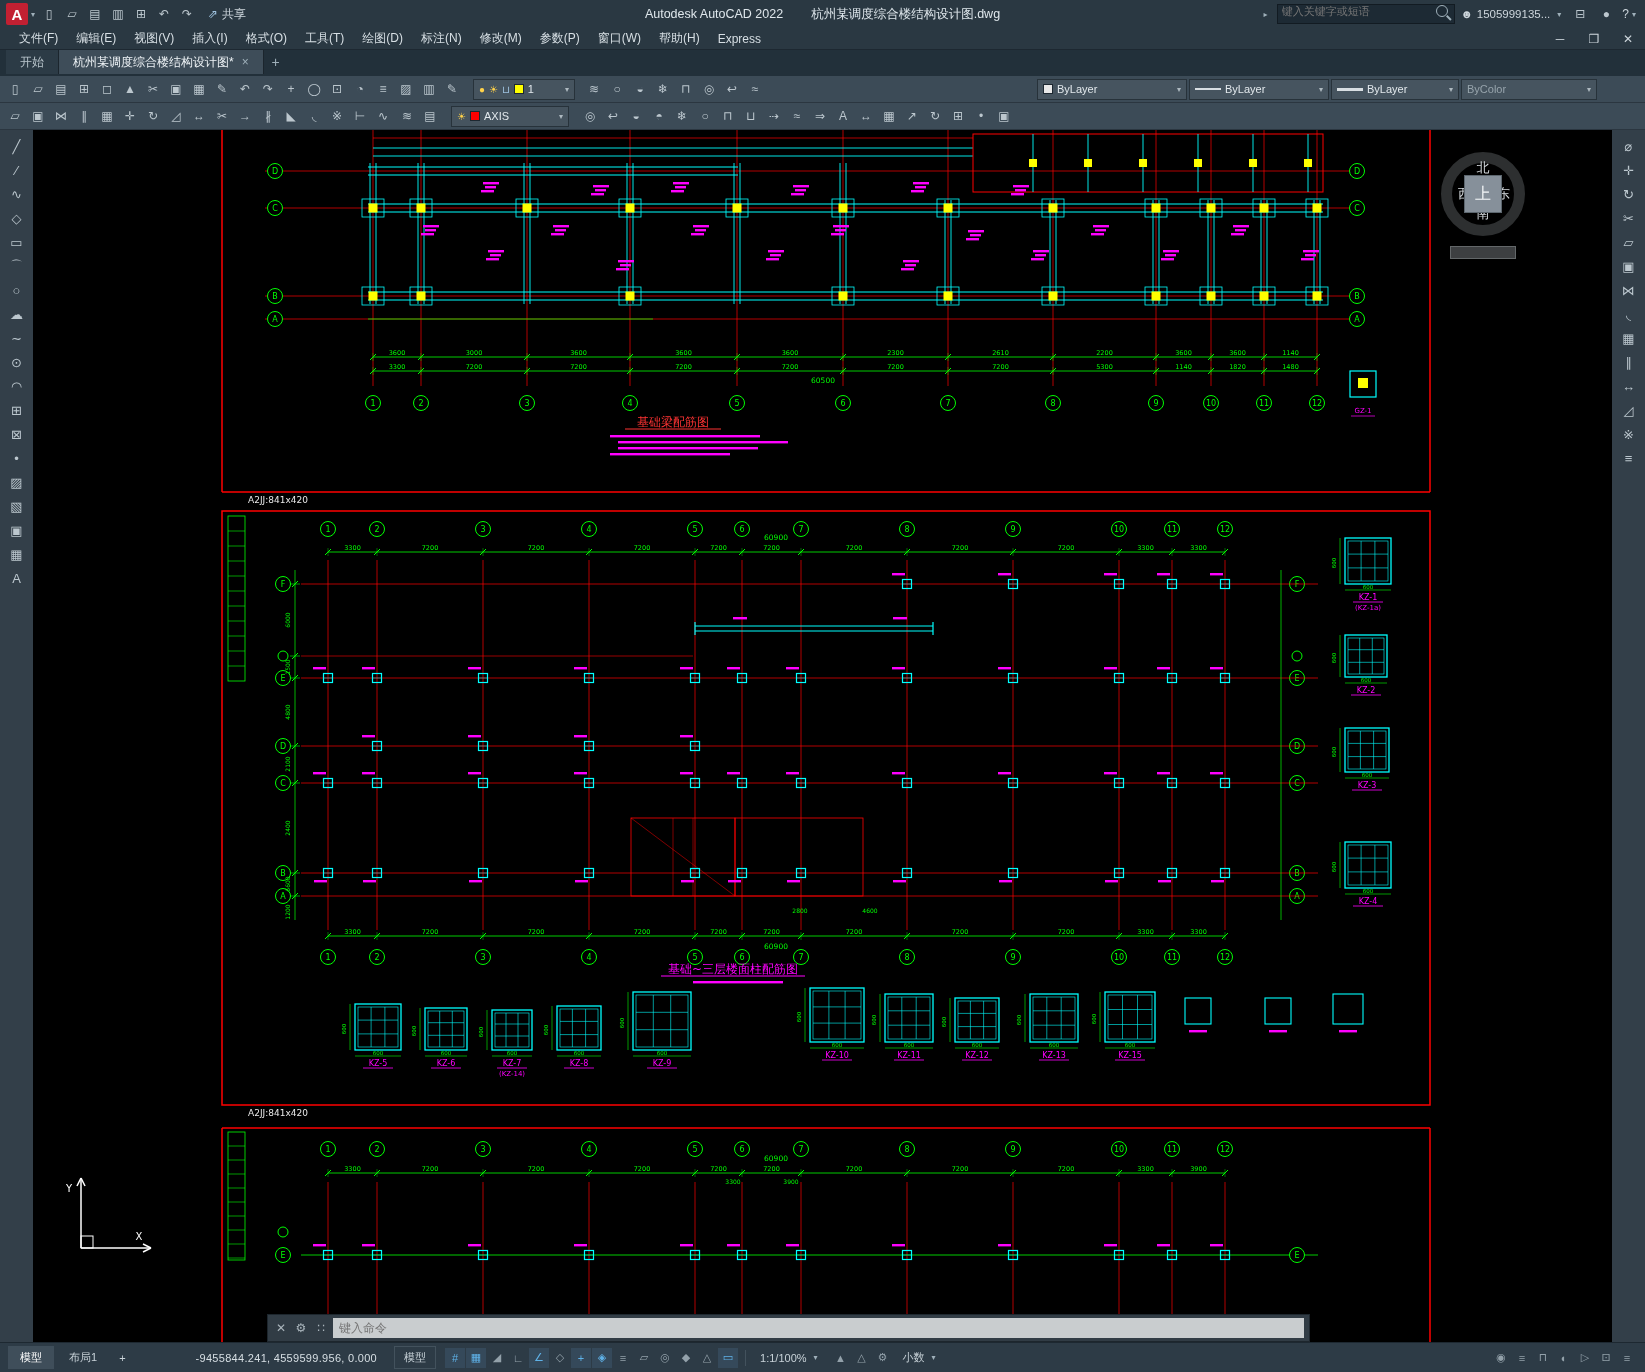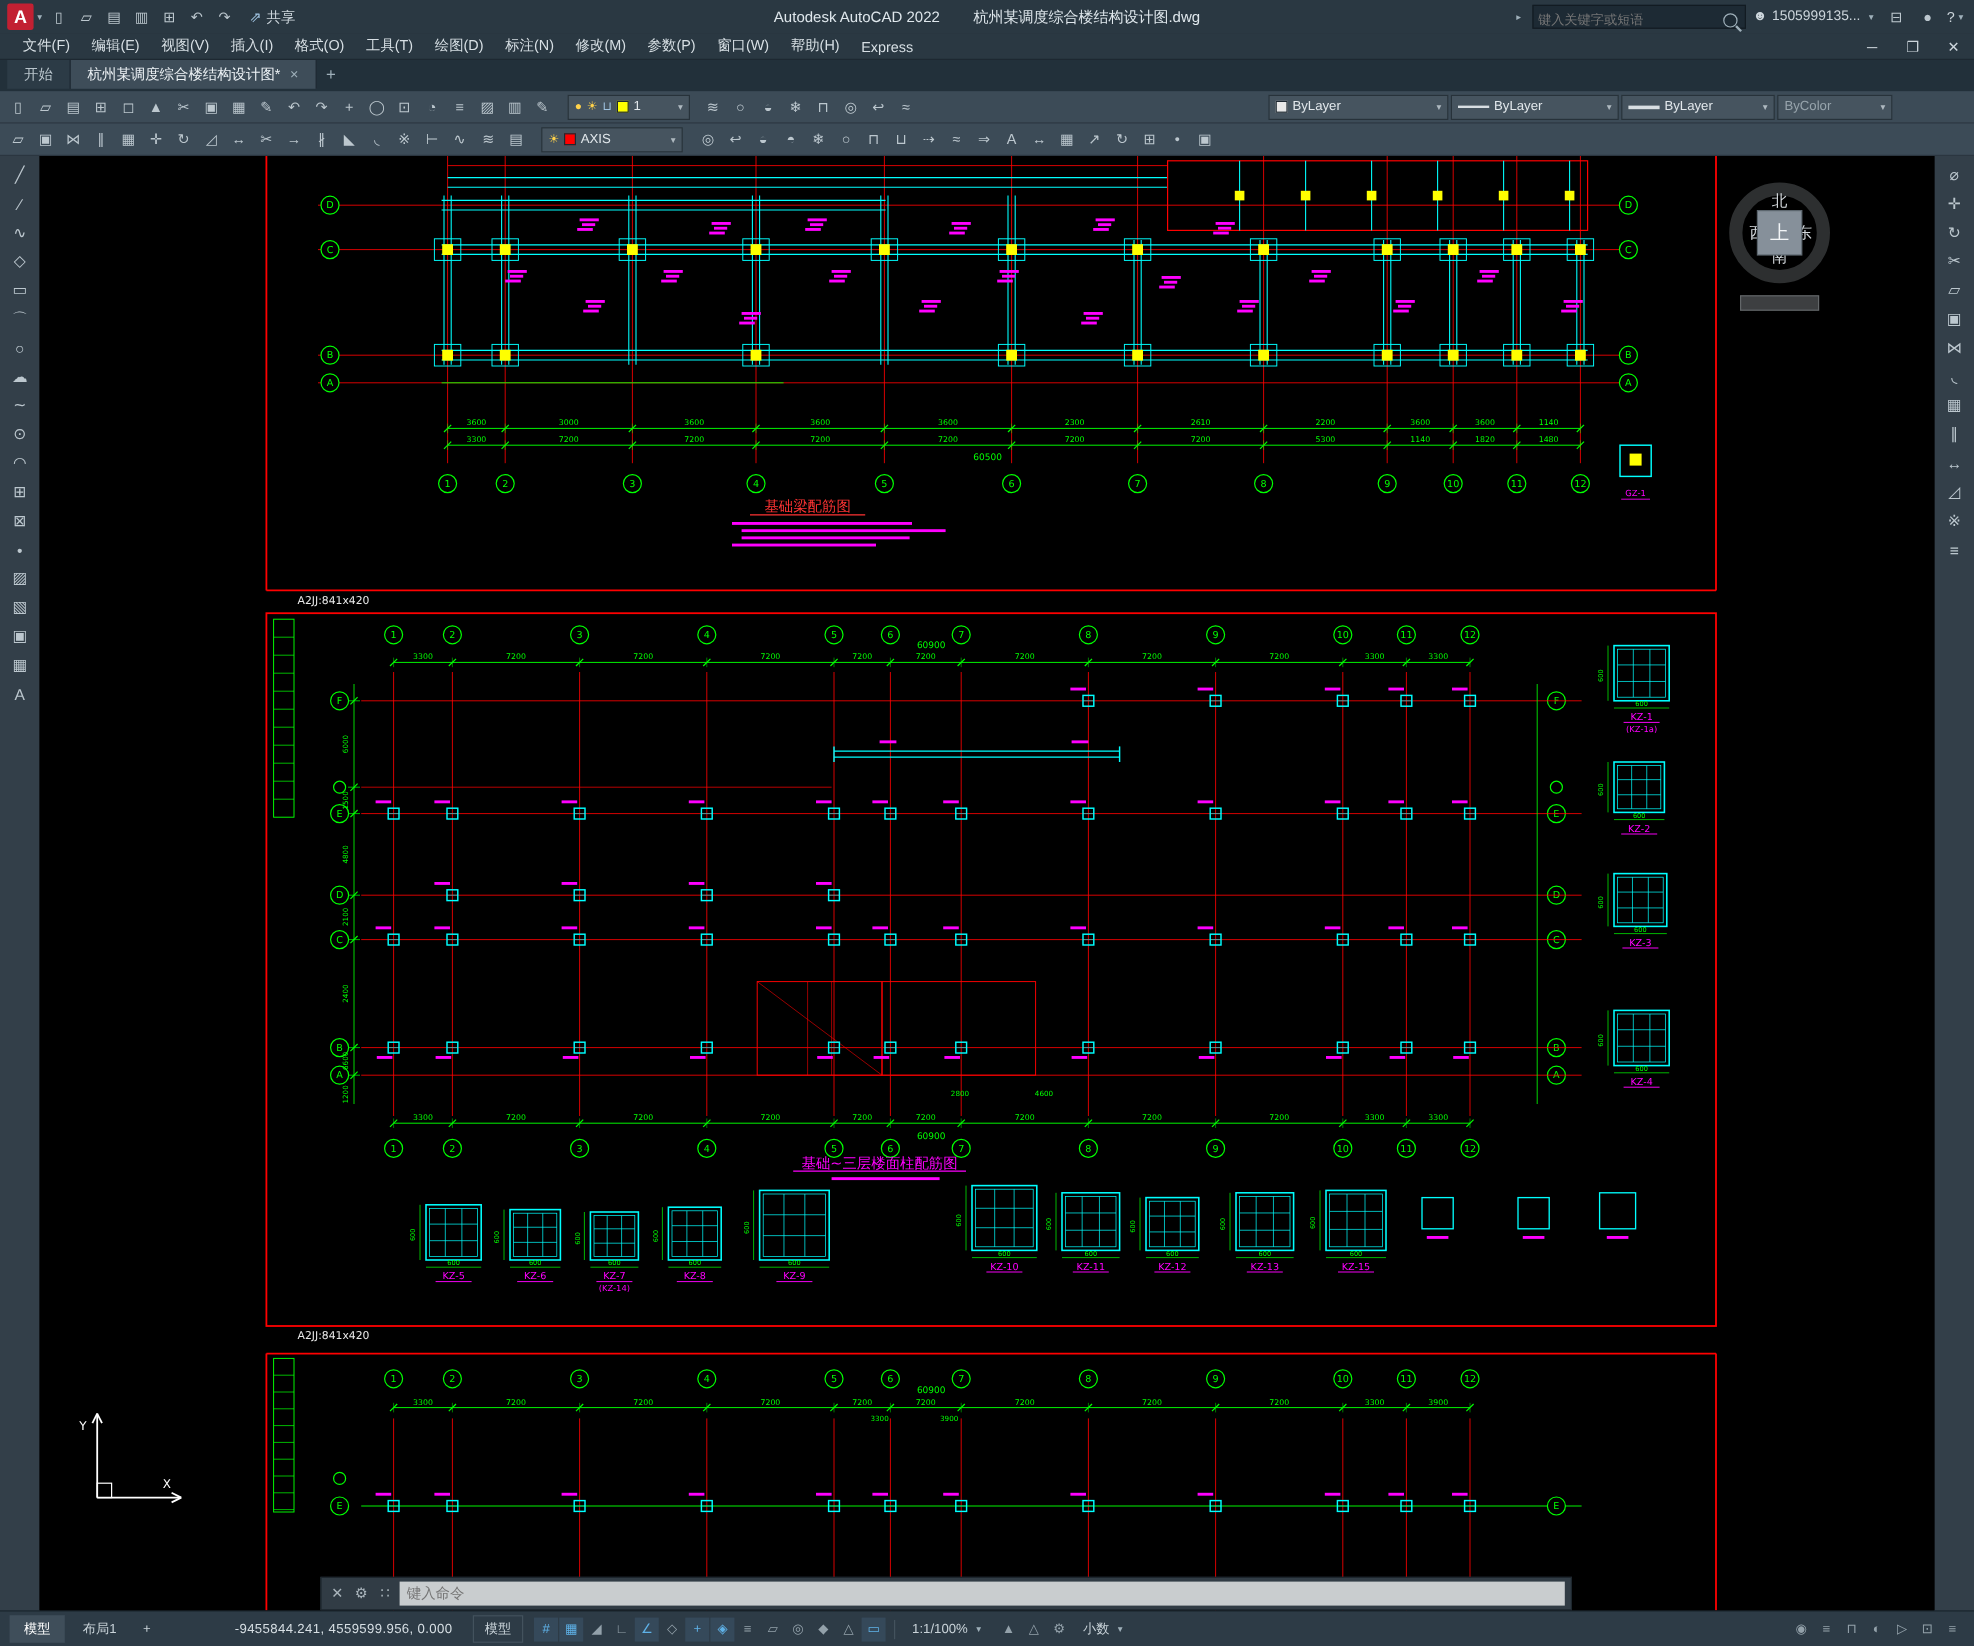--- a/index.html
+++ b/index.html
@@ -11,21 +11,21 @@
 .titlebar{height:28px;background:#2a3842;display:flex;align-items:center;color:#cdd6dc;position:relative;padding:0 6px;flex:0 0 auto}
 .applogo{width:22px;height:22px;background:#c22032;color:#fff;font-weight:bold;font-size:15px;display:flex;align-items:center;justify-content:center;border-radius:2px}
 .caret{font-size:8px;color:#9fb0ba;margin:0 3px}
 .icons{display:flex;align-items:center;gap:1px}
 .icon{width:22px;height:20px;display:flex;align-items:center;justify-content:center;color:#bcc7ce;font-size:12px;cursor:default}
 .ticon{width:20px;height:20px}
 .share{display:flex;align-items:center;gap:4px;margin-left:10px;color:#cdd6dc}
 .shareicon{color:#9fc3e0}
 .title-center{position:absolute;left:0;right:0;top:0;height:28px;display:flex;align-items:center;justify-content:center;gap:28px;color:#dfe7ec;font-size:12.5px;pointer-events:none}
 .tb-right{margin-left:auto;display:flex;align-items:center;gap:6px}
-.searchbox{display:flex;align-items:flex-end;background:#1d2a34;border:1px solid #121b22;height:20px;width:178px;padding:0 4px}
+.searchbox{display:flex;align-items:flex-start;background:#1d2a34;border:1px solid #121b22;height:20px;width:178px;padding:0 4px}
 .searchbox input{flex:1;background:transparent;border:none;outline:none;color:#c2ccd2;font-size:11px;width:140px}
 .mag{width:12px;height:12px;border:1.5px solid #9fb0ba;border-radius:50%;position:relative;margin-right:2px}
 .mag::after{content:"";position:absolute;width:6px;height:1.5px;background:#9fb0ba;transform:rotate(45deg);right:-5px;bottom:-2px}
 .user{display:flex;align-items:center;gap:4px;color:#cdd6dc;font-size:11.5px}
 .help{display:flex;align-items:center;color:#cdd6dc;font-size:12px}
 
 
 .menubar{height:22px;background:#2a3842;border-bottom:1px solid #1d2831;display:flex;align-items:center;color:#d7dfe4;flex:0 0 auto}
 #menu-items{display:flex;align-items:center;padding-left:10px}
 .menu-item{padding:2px 9px;cursor:default}
@@ -45,21 +45,21 @@
 .combo .arrow{margin-left:auto;font-size:8px;color:#aeb9c0;padding-left:6px}
 .swatch{width:10px;height:10px;background:#e8e8e8;border:1px solid #1d2831}
 .sw-y{background:#ffff00}.sw-r{background:#ff0000}
 .ltline{width:26px;height:0;border-top:2px solid #d8dee2}
 .lwline{width:26px;height:0;border-top:3px solid #d8dee2}
 .mini{font-size:10px}
 .m-y{color:#ffd24a}.m-c{color:#9fc3e0}
 .c-color{width:150px;margin-left:auto}
 .c-ltype{width:140px}
 .c-lw{width:128px}
-.c-ps{width:96px;color:#97a4ac;margin-right:64px}
+.c-ps{width:136px;color:#97a4ac;margin-right:44px}
 .c-layer{width:118px;margin-left:8px;margin-right:8px}
 .c-chip{width:102px;margin-left:8px;margin-right:6px}
 
 
 .workspace{flex:1 1 auto;display:flex;min-height:0;background:#000}
 .side-toolbar{width:33px;background:#333f49;display:flex;flex-direction:column;align-items:center;padding-top:5px;gap:2px;flex:0 0 auto}
 .side-toolbar .icon{width:24px;height:22px;font-size:13px}
 .canvas{flex:1;position:relative;background:#000;overflow:hidden}
 #cad-svg{position:absolute;left:0;top:0}
 #cad-svg text{font-family:"DejaVu Sans",sans-serif}

